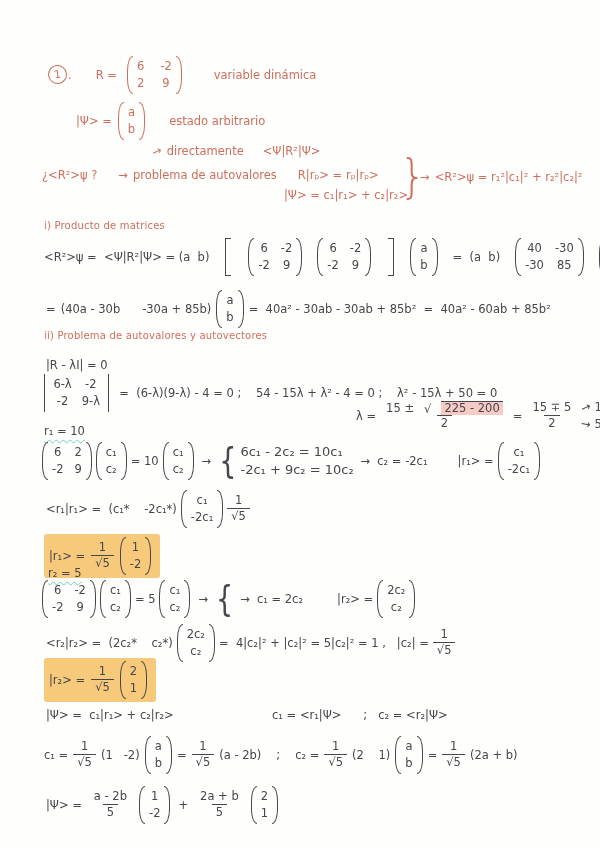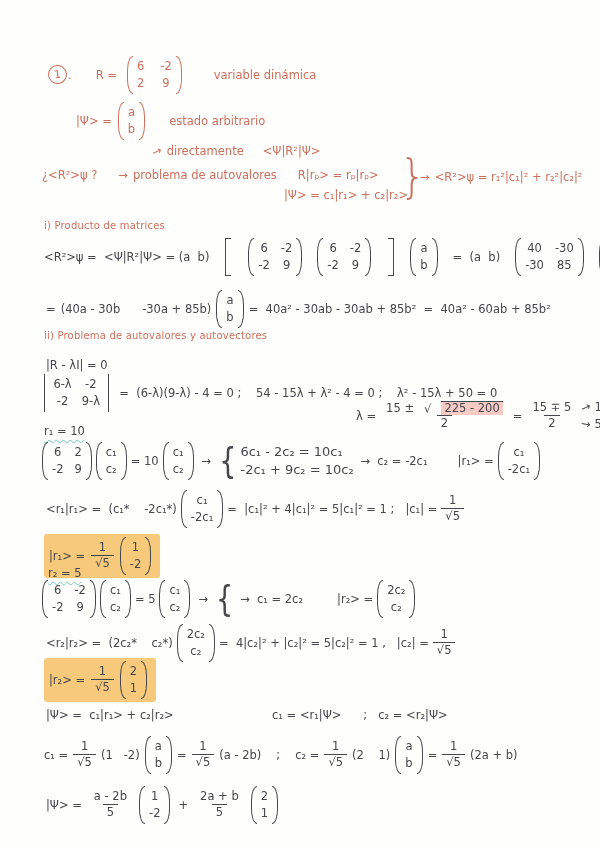--- a/index.html
+++ b/index.html
@@ -276,21 +276,20 @@
 <div class="r" style="top:490px;left:46px;gap:4px;justify-content:center;">
   <span>&lt;r₁|r₁&gt; =  (c₁*    -2c₁*)</span>
   <span class="mat">
     <span class="lp"></span>
     <span class="g1">
       <span>c₁</span>
       <span>-2c₁</span>
     </span>
     <span class="rp"></span>
   </span>
-  <span>=  |c₁|² + 4|c₁|² = 5|c₁|² = 1 ;   |c₁| =</span>
   <span class="frac">
     <span class="ftop"><span>1</span></span>
     <span class="fbot"><span>√5</span></span>
   </span>
 </div>
 
 <div class="r" style="top:534px;left:44px;">
   <span class="hl">
     <span>|r₁&gt; =</span>
     <span class="frac">

